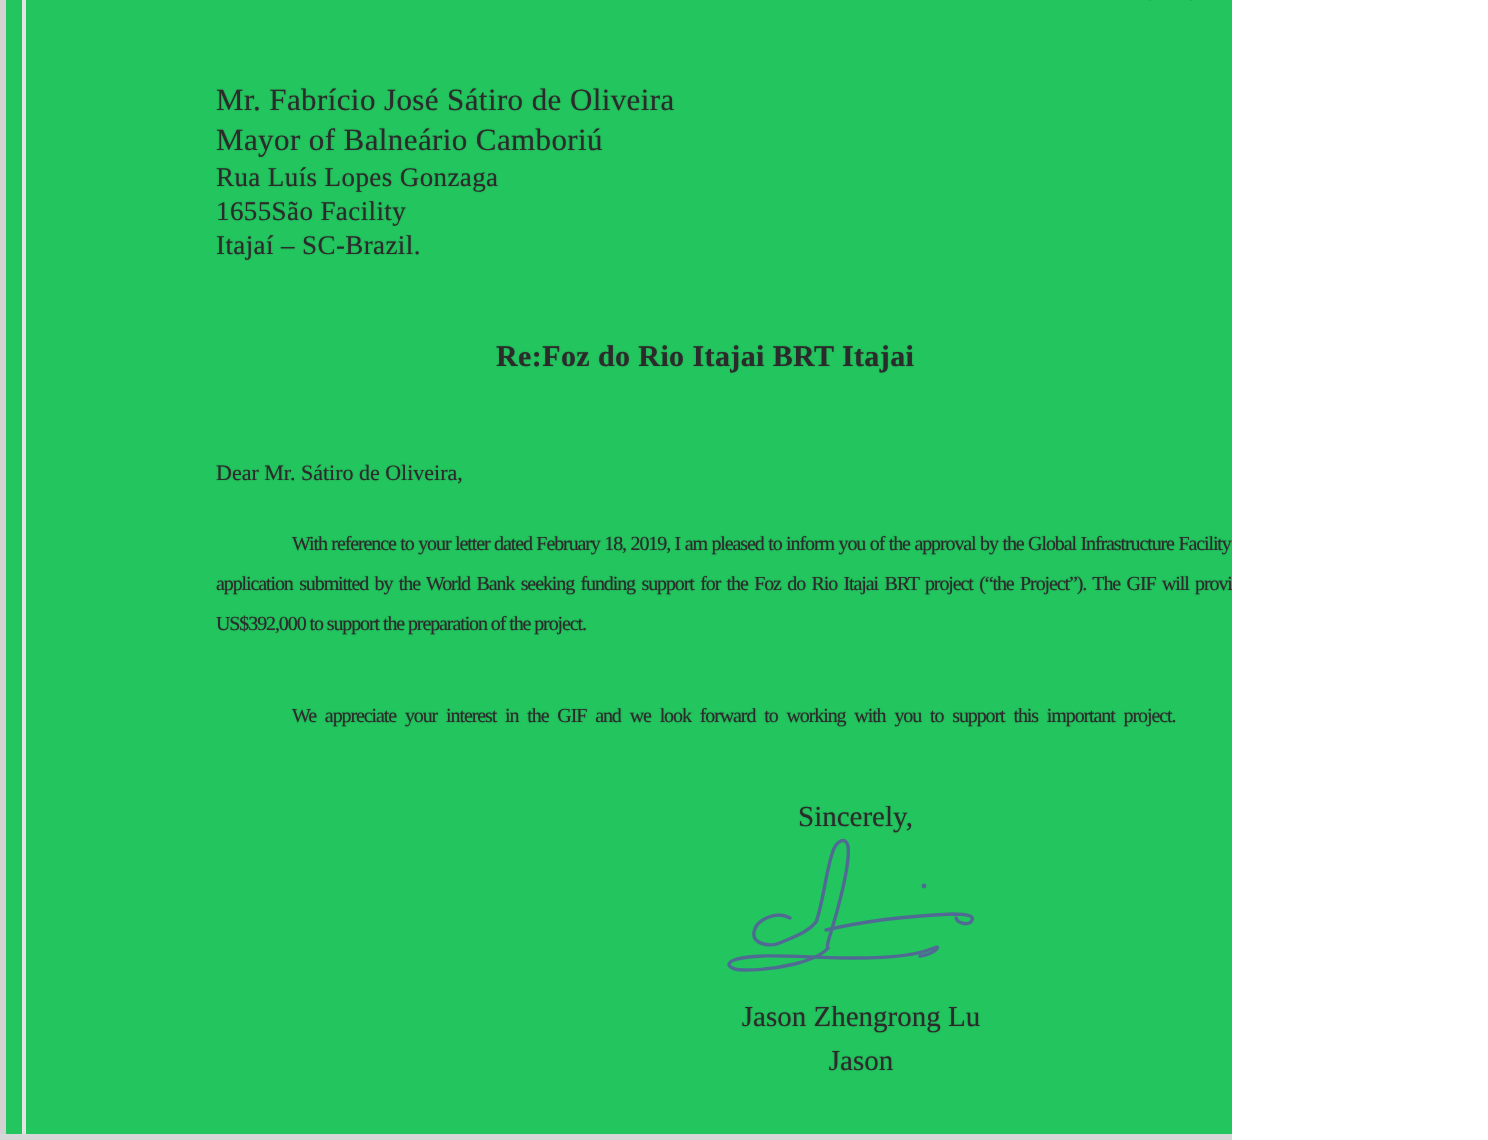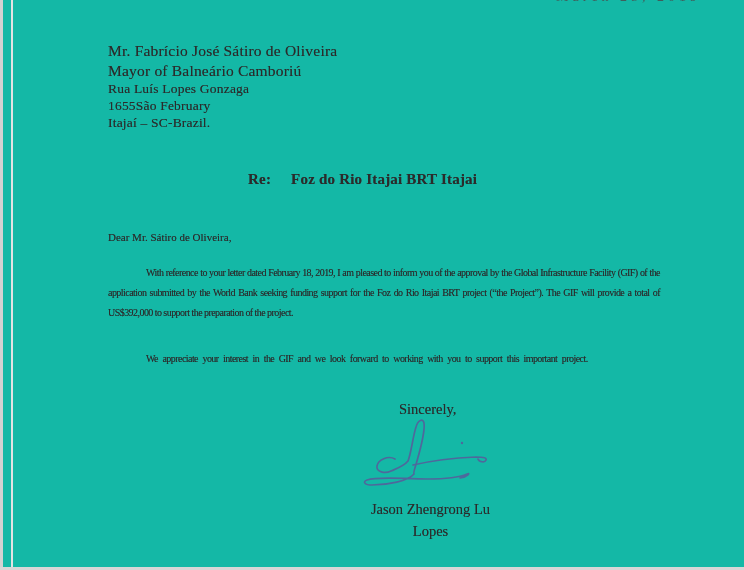--- a/index.html
+++ b/index.html
@@ -5,22 +5,22 @@
   html, body { margin: 0; padding: 0; }
   body {
     width: 744px; height: 570px;
     background: #ffffff;
     font-family: "Liberation Serif", "DejaVu Serif", serif;
     color: #2b2b2b;
     overflow: hidden;
   }
   .page {
     position: relative;
-    width: 744px; height: 570px;
-    background: #14b8a6;
+    width: 616px; height: 570px;
+    background: #22c55e;
     overflow: hidden;
   }
   
   .edge-left-strip {
     position: absolute; left: 0; top: 0; width: 3px; height: 570px;
     background: #d2d2d2;
   }
   .edge-left-hairline {
     position: absolute; left: 11px; top: 0; width: 2px; height: 570px;
     background: #e3e3e3;
@@ -46,21 +46,21 @@
   }
   .recipient .line-sm {
     font-size: 13.5px; line-height: 17px; letter-spacing: 0.2px;
   }
 
   .subject {
     position: absolute; left: 248px; top: 171px;
     font-weight: bold; font-size: 15px; letter-spacing: 0.2px;
     white-space: nowrap;
   }
-  .subject .re { margin-right: 20px; }
+  .subject .re { margin-right: 0; }
 
   .salutation {
     position: absolute; left: 108px; top: 231px;
     font-size: 11px;
   }
 
   .para {
     position: absolute; left: 108px; width: 552px;
     font-size: 10px; line-height: 20px;
     text-align: justify; text-indent: 38px;
@@ -90,21 +90,21 @@
   <div class="edge-left-strip"></div>
   <div class="edge-left-hairline"></div>
   <div class="edge-bottom-strip"></div>
 
   <div class="date-clipped">March 25, 2019</div>
 
   <div class="recipient soft">
     <div class="line-lg">Mr. Fabrício José Sátiro de Oliveira</div>
     <div class="line-lg">Mayor of Balneário Camboriú</div>
     <div class="line-sm">Rua Luís Lopes Gonzaga</div>
-    <div class="line-sm">1655São February</div>
+    <div class="line-sm">1655São Facility</div>
     <div class="line-sm">Itajaí – SC-Brazil.</div>
   </div>
 
   <div class="subject soft">
     <span class="re">Re:</span><span>Foz do Rio Itajai BRT Itajai</span>
   </div>
 
   <div class="salutation soft">Dear Mr. Sátiro de Oliveira,</div>
 
   <div class="para para-1 soft">With reference to your letter dated February 18, 2019, I am pleased to inform you of the approval by the Global Infrastructure Facility (GIF) of the application submitted by the World Bank seeking funding support for the Foz do Rio Itajai BRT project (“the Project”).  The GIF will provide a total of US$392,000 to support the preparation of the project.</div>
@@ -132,16 +132,16 @@
                  C 72,48 95,45 118,44
                  C 126,44 129,45 128,47
                  C 127,50 121,49 120,46"></path>
         <circle cx="104" cy="30" r="1.2" fill="#575e9b" stroke="none"></circle>
       </g>
     </svg>
   </div>
 
   <div class="signer soft">
     <div>Jason Zhengrong Lu</div>
-    <div>Lopes</div>
+    <div>Jason</div>
   </div>
 
 </div>
 
 </body></html>

